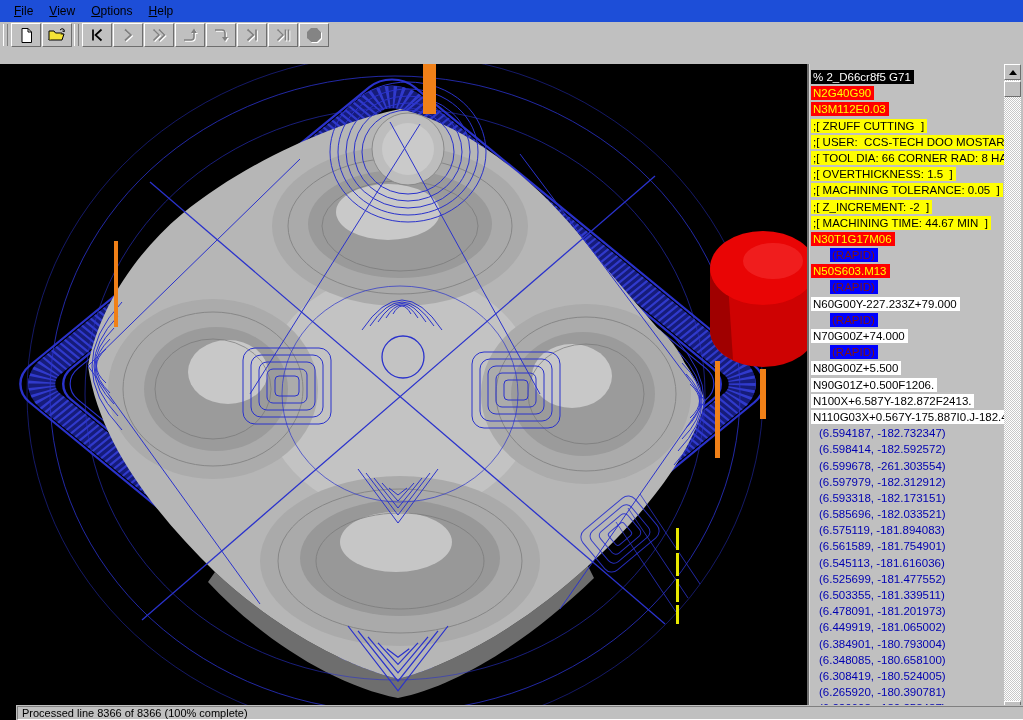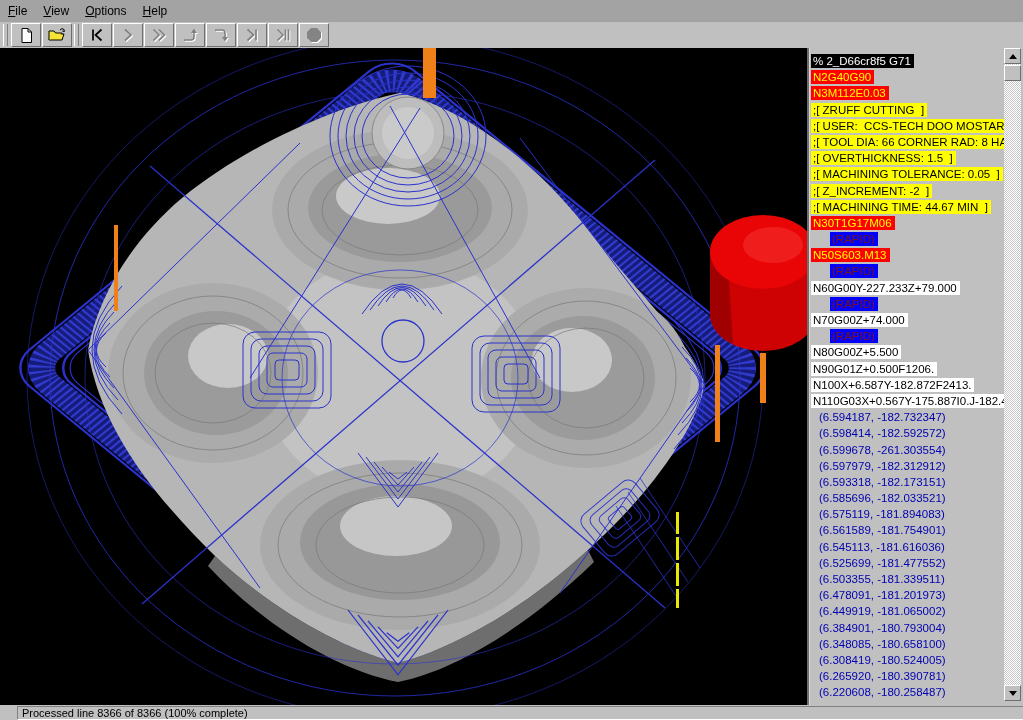--- a/index.html
+++ b/index.html
@@ -1,33 +1,33 @@
 <!DOCTYPE html>
 <html><head>
 <meta charset="utf-8">
 <style>
   html,body{margin:0;padding:0;background:#C0C0C0;width:1023px;height:720px;overflow:hidden;
     font-family:"Liberation Sans",sans-serif;-webkit-font-smoothing:none;}
   .app{position:relative;width:1023px;height:720px;background:#C0C0C0;}
 
   
-  .menubar{height:22px;display:flex;align-items:center;background:#a3a3a3;}
+  .menubar{height:22px;display:flex;align-items:center;padding-left:6px;background:#1d4ed8;}
   .menu-item{font-size:12px;color:#000;padding:3px 8px;cursor:default;}
   .menu-item u{text-decoration:underline;}
 
   
   .toolbar{height:26px;display:flex;align-items:center;background:#C0C0C0;padding-left:2px;}
   .grip{width:3px;height:22px;margin:0 3px 0 1px;border-left:1px solid #fff;border-right:1px solid #808080;}
   .tbtn{width:30px;height:24px;margin-right:1px;display:flex;align-items:center;justify-content:center;
     background:#C0C0C0;border:1px solid;border-color:#FFFFFF #6e6e6e #6e6e6e #FFFFFF;box-sizing:border-box;}
   .tbtn svg{display:block;}
   .tbtn.disabled svg{filter:drop-shadow(1px 1px 0 #ffffff);}
 
   
-  .main{position:absolute;top:48px;left:0;width:1023px;height:657px;}
+  .main{position:absolute;top:64px;left:0;width:1023px;height:657px;}
   .viewport{position:absolute;left:0;top:0;width:807px;height:657px;background:#000;}
   .viewport svg{display:block;}
 
   
   .right-panel{position:absolute;left:807px;top:0;width:216px;height:657px;background:#C0C0C0;
     border-left:2px solid #6e6e6e;box-sizing:border-box;box-shadow:inset 1px 0 0 #dcdcdc;}
   .glist{position:absolute;left:2px;top:0;width:193px;height:657px;overflow:hidden;padding-top:6px;box-sizing:border-box;}
   .gline{height:16.2px;line-height:15px;font-size:11.5px;white-space:pre;cursor:default;}
   .gtxt{padding:1px 3px 1px 2px;}
   .s-header .gtxt{background:#000000;color:#FFFFFF;}

